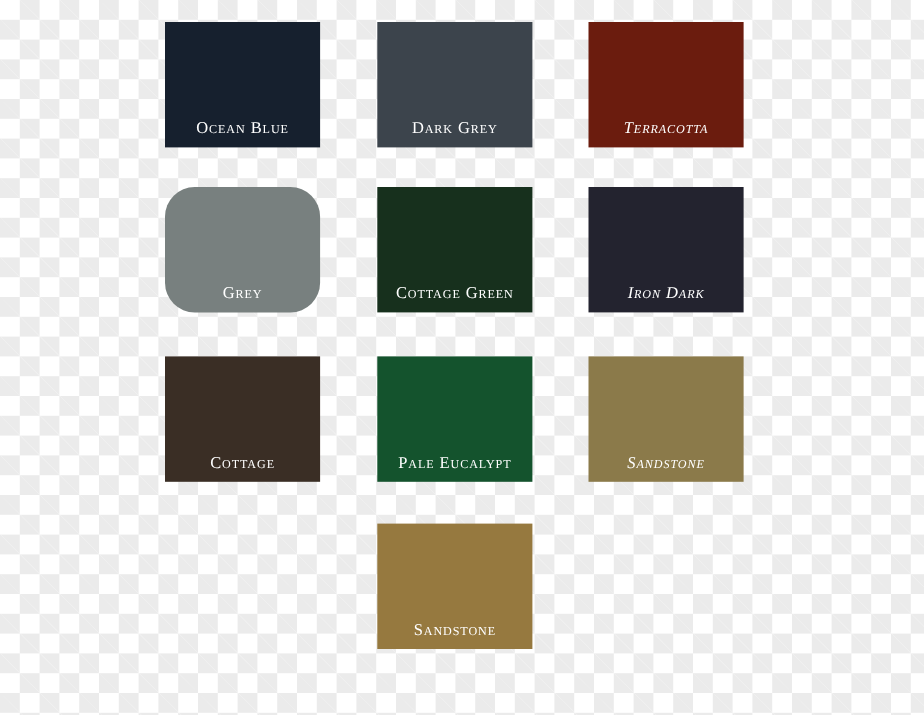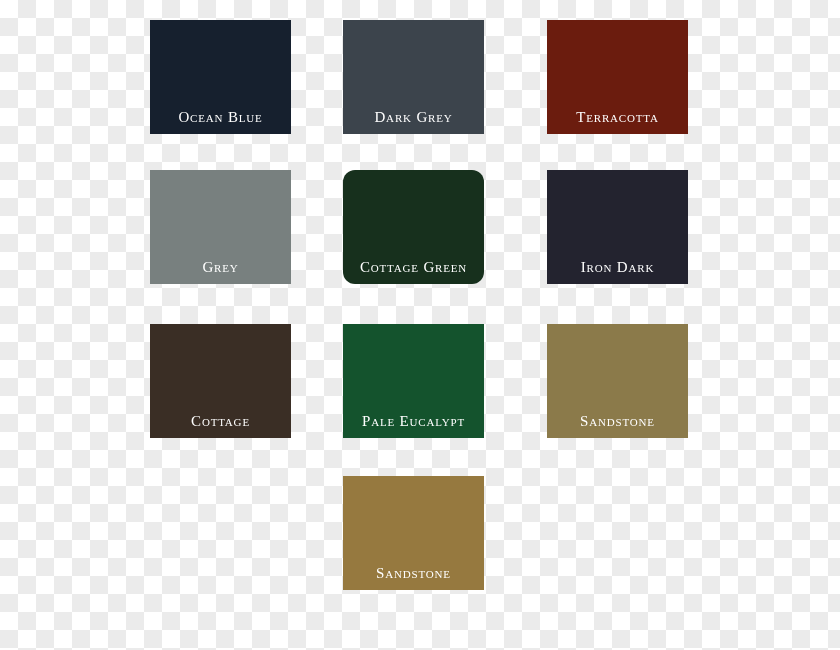--- a/index.html
+++ b/index.html
@@ -45,45 +45,45 @@
     font-size: 15px;
     letter-spacing: 0.055em;
     line-height: 1;
     padding-bottom: 9px;
     white-space: nowrap;
   }
 
   
   .col-1 { left: 150px; }
   .col-2 { left: 343px; }
-  .col-3 { left: 547px; }
+  .col-3 { left: 535px; font-style: italic; }
 
   
   .row-1 { top: 20px; }
   .row-2 { top: 170px; }
   .row-3 { top: 324px; }
   .row-4 { top: 476px; }
 </style>
 </head>
 <body>
 
 <div id="palette-grid">
     <div class="swatch col-1 row-1" style="background-color: rgb(22, 32, 46);">
       <span class="swatch-label">Ocean Blue</span>
     </div>
     <div class="swatch col-2 row-1" style="background-color: rgb(60, 68, 76);">
       <span class="swatch-label">Dark Grey</span>
     </div>
     <div class="swatch col-3 row-1" style="background-color: rgb(107, 28, 14);">
       <span class="swatch-label">Terracotta</span>
     </div>
-    <div class="swatch col-1 row-2" style="background-color: rgb(120, 128, 127);">
+    <div class="swatch col-1 row-2" style="background-color: rgb(120, 128, 127); border-radius: 27px;">
       <span class="swatch-label">Grey</span>
     </div>
-    <div class="swatch col-2 row-2" style="background-color: rgb(23, 48, 29); border-radius: 12px;">
+    <div class="swatch col-2 row-2" style="background-color: rgb(23, 48, 29);">
       <span class="swatch-label">Cottage Green</span>
     </div>
     <div class="swatch col-3 row-2" style="background-color: rgb(35, 35, 47);">
       <span class="swatch-label">Iron Dark</span>
     </div>
     <div class="swatch col-1 row-3" style="background-color: rgb(58, 46, 37);">
       <span class="swatch-label">Cottage</span>
     </div>
     <div class="swatch col-2 row-3" style="background-color: #14532d;">
       <span class="swatch-label">Pale Eucalypt</span>

